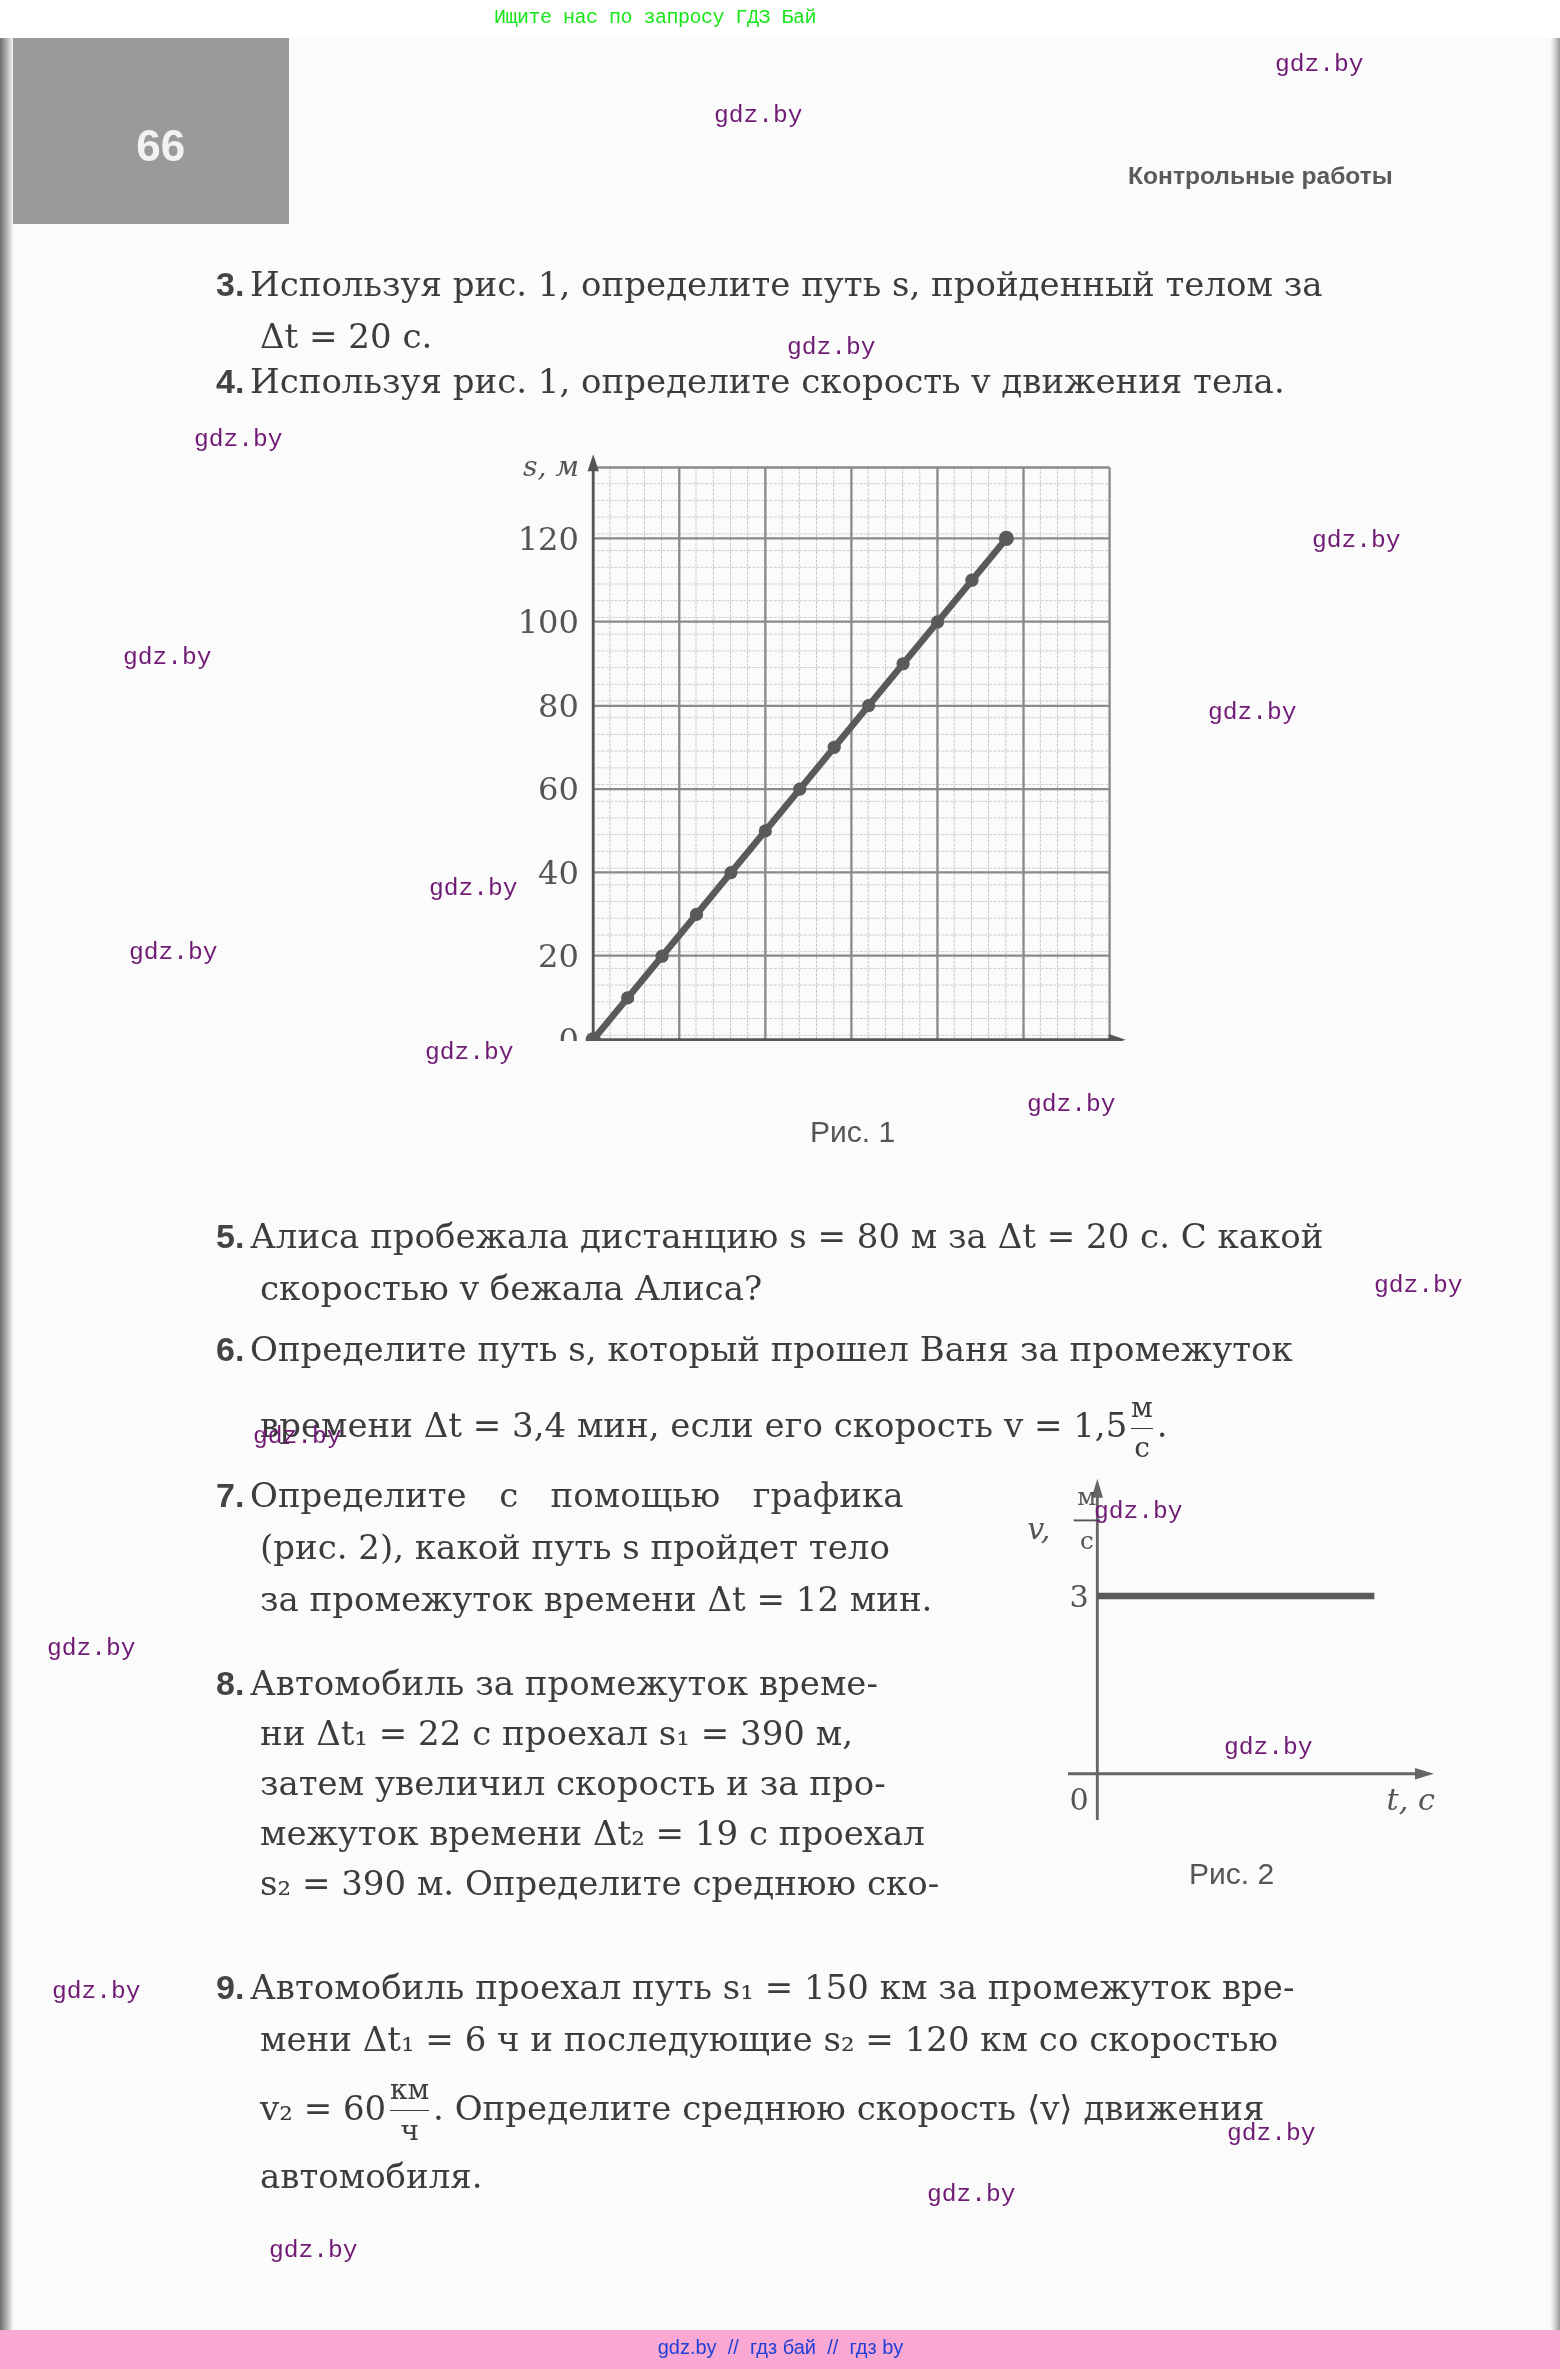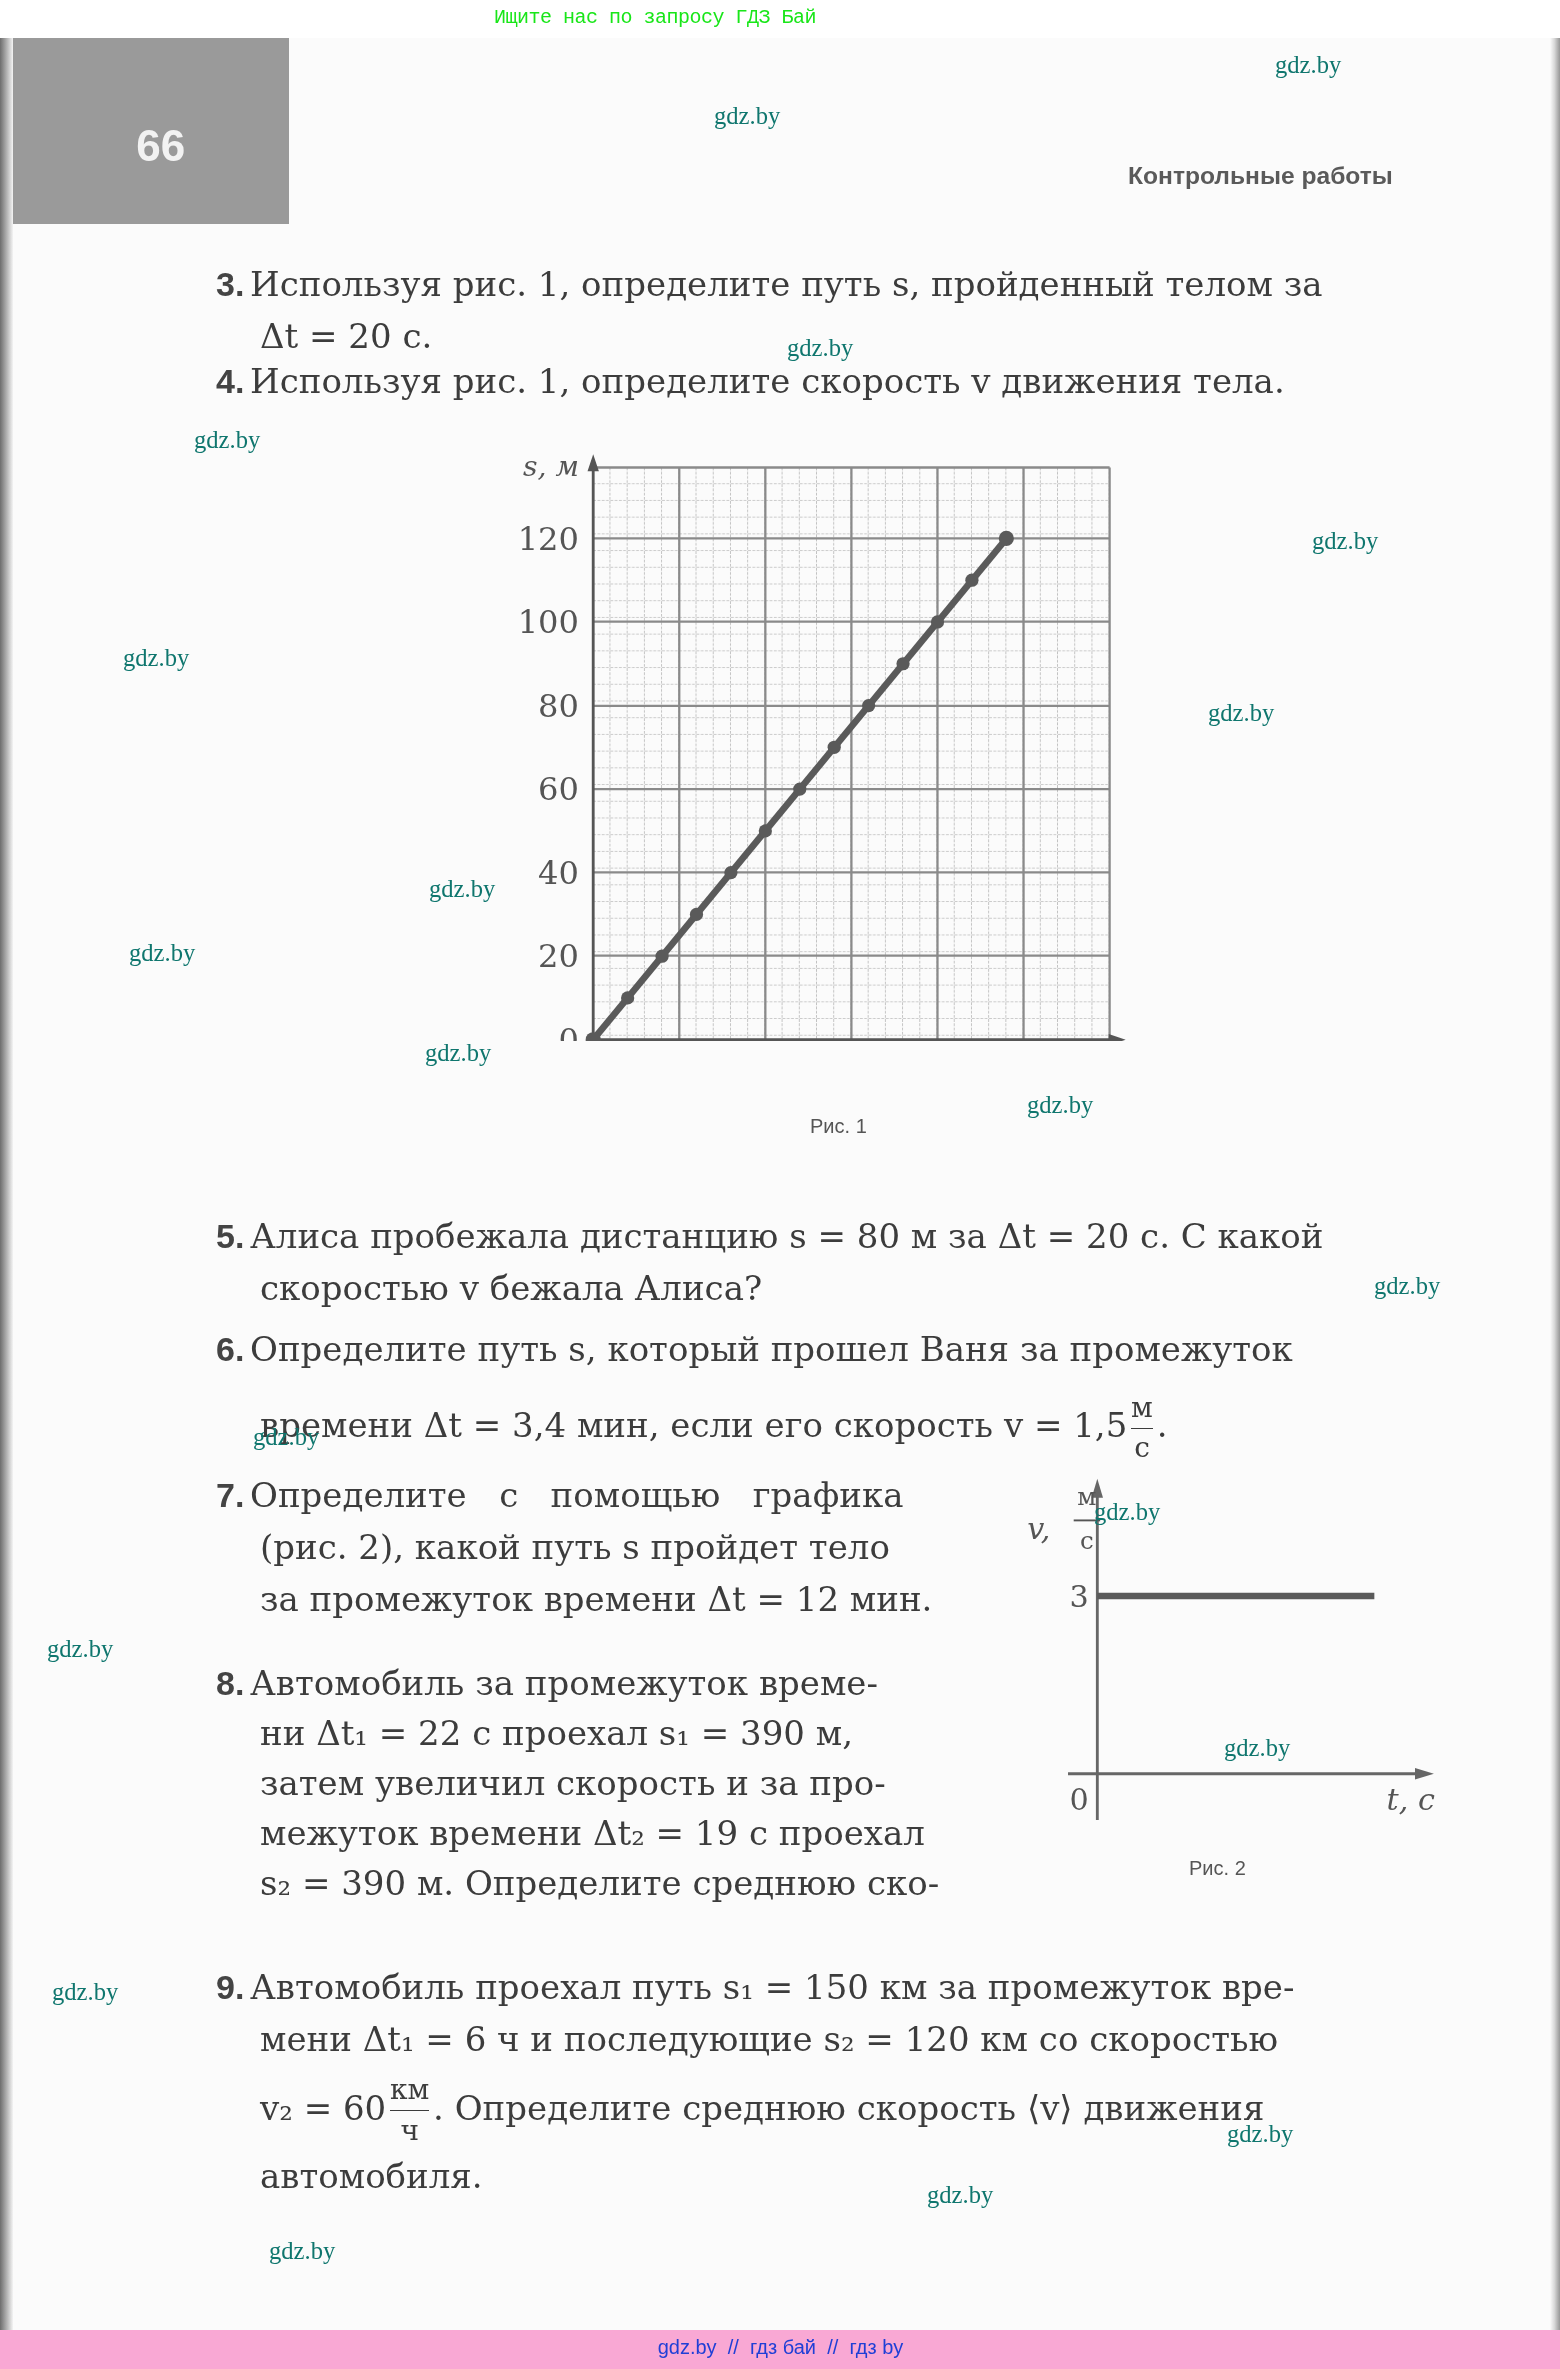--- a/index.html
+++ b/index.html
@@ -11,27 +11,27 @@
   .page { position:absolute; left:0; top:38px; width:1561px; height:2292px; background:#fbfbfb; overflow:hidden; }
   .page-shadow-left { position:absolute; left:0; top:0; width:13.2px; height:100%;
                       background:linear-gradient(90deg,#6d6d6d,#bdbdbd 60%,#f4f4f4); }
   .page-shadow-right { position:absolute; right:0; top:0; width:11.4px; height:100%;
                        background:linear-gradient(270deg,#8a8a8a,#d8d8d8 60%,#fbfbfb); }
   .page-num-box { position:absolute; left:13.2px; top:0; width:276px; height:186px; background:#9a9a9a; }
   .page-num { position:absolute; left:123px; top:83px; font-family:"Liberation Sans", sans-serif;
               font-weight:bold; font-size:44px; color:#f2f2f2; }
   .running-head { position:absolute; left:1128px; top:124px; font-family:"Liberation Sans", sans-serif;
                   font-weight:bold; font-size:24.6px; color:#5a5a5a; }
-  .wm { position:absolute; font-family:Liberation Serif, serif; font-size:24.6px; color:#0f766e; }
+  .wm { position:absolute; font-family:Liberation Mono, monospace; font-size:24.6px; color:#701a75; }
   .task { position:absolute; font-size:34px; line-height:52px; color:#3c3c3c; }
   .task .num { font-family:"Liberation Sans", sans-serif; font-weight:bold; color:#444; margin-right:5.7px; }
   .frac { display:inline-block; vertical-align:middle; text-align:center; line-height:1; margin:0 3.8px; font-size:28px; }
   .frac .n { display:block; padding-bottom:5.7px; }
   .frac .d { display:block; border-top:1.9px solid #3c3c3c; padding-top:5.7px; }
-  .caption { position:absolute; font-family:"Liberation Sans", sans-serif; font-size:20px; color:#555; }
+  .caption { position:absolute; font-family:"Liberation Sans", sans-serif; font-size:30px; color:#555; }
   .bottom { position:absolute; left:0; top:2330px; width:1561px; height:40px; background:#f9a8d4; }
   .bottom-text { position:absolute; left:0; width:1561px; top:5.7px; text-align:center;
                  font-family:"Liberation Sans", sans-serif; font-size:20px; color:#1f3fd6; }
   svg text { font-family:"DejaVu Serif", serif; }
 </style>
 </head>
 <body>
 
 <div class="topbar">
   <div class="topbar-text">Ищите нас по запросу ГДЗ Бай</div>

